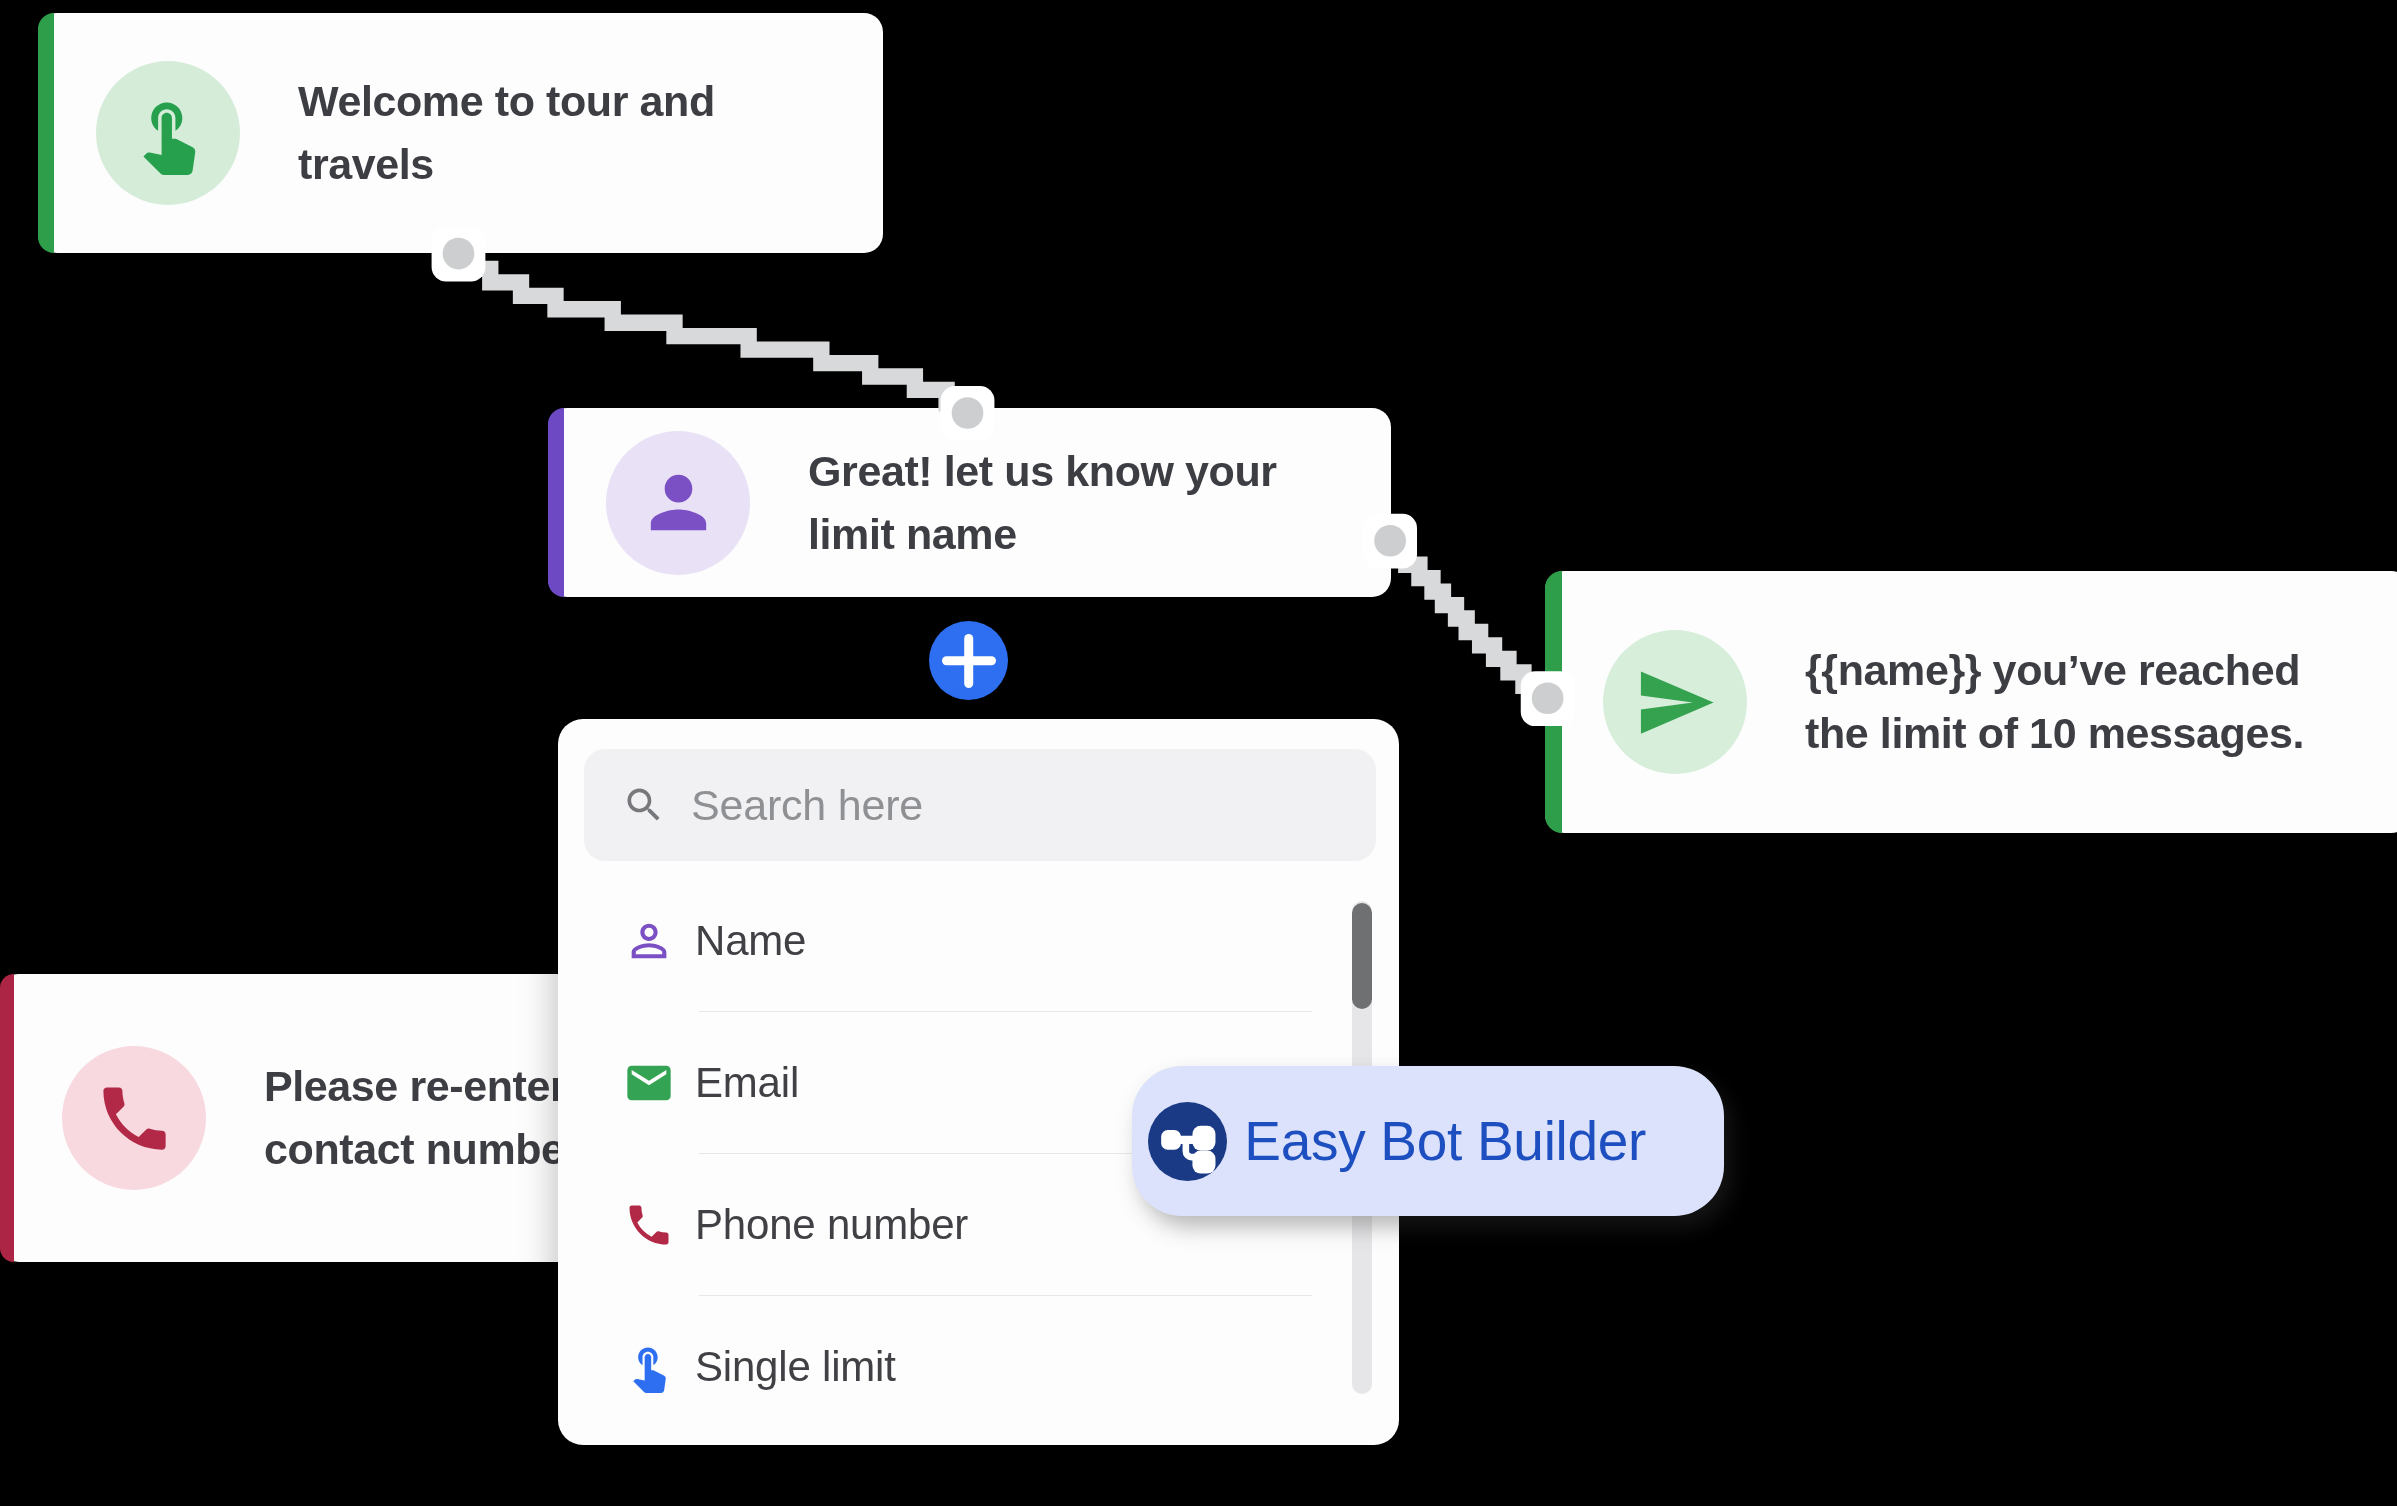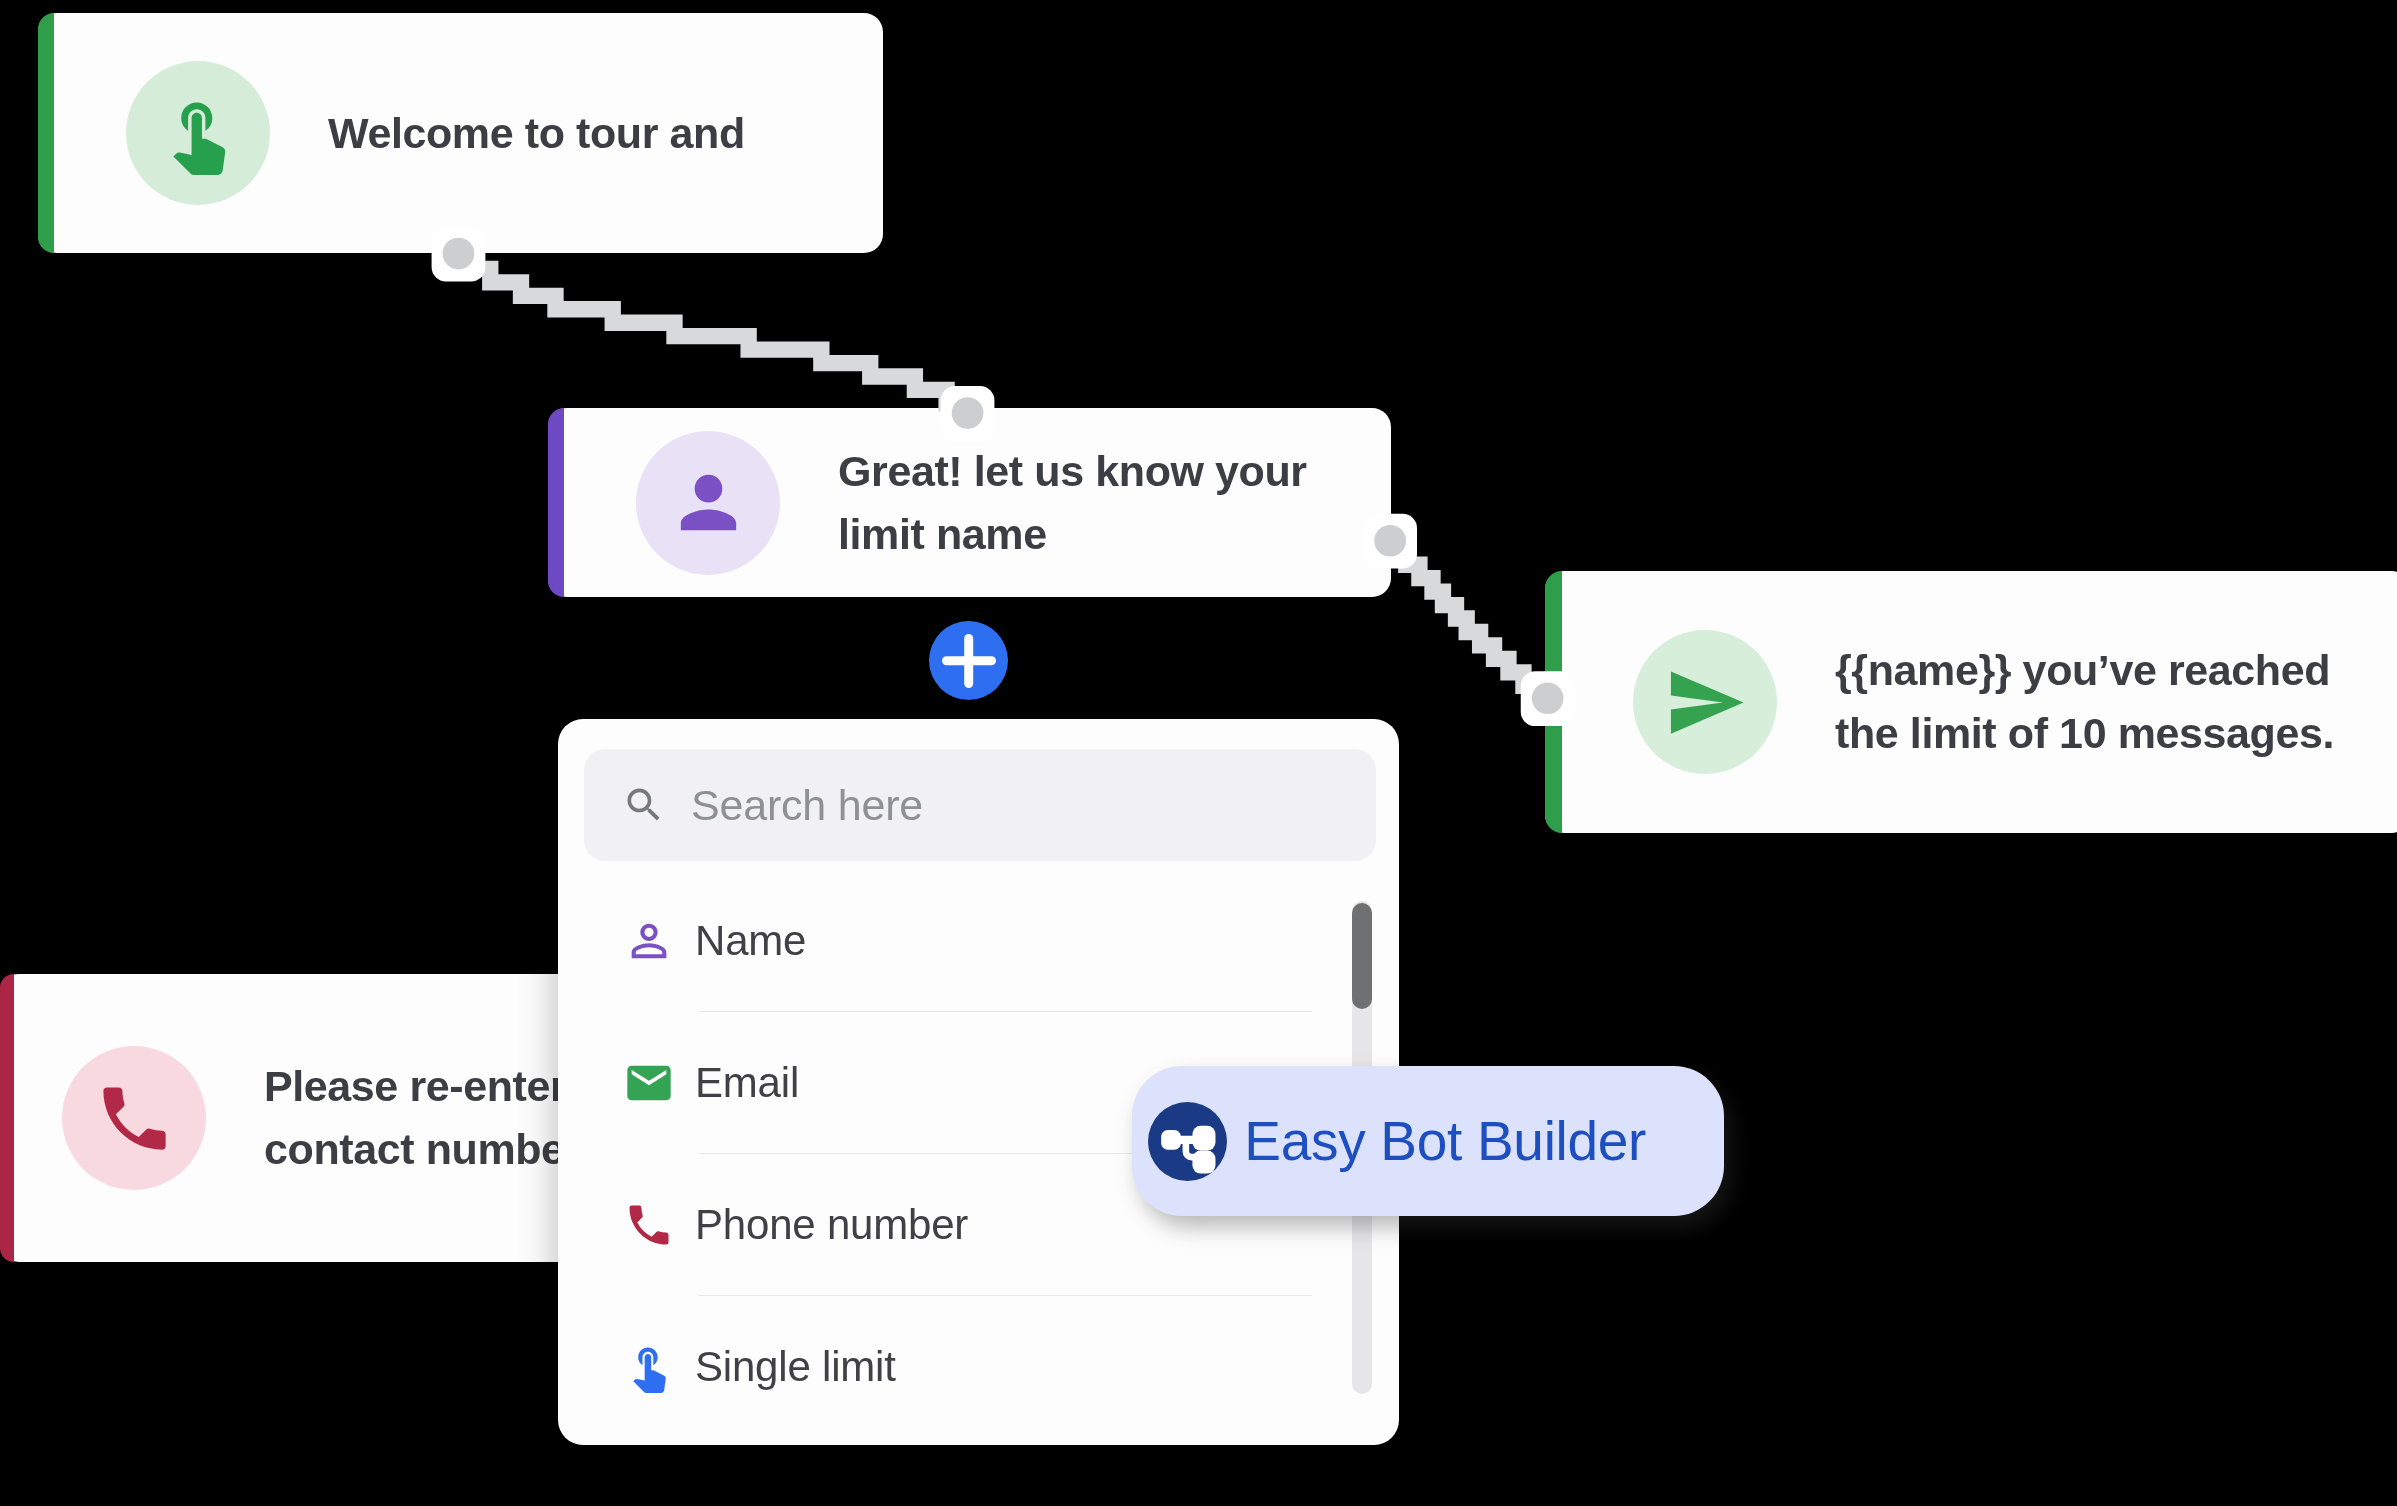--- a/index.html
+++ b/index.html
@@ -6,21 +6,21 @@
   body{
     width:2398px;height:1506px;position:relative;overflow:hidden;
     background:#000;
     font-family:"Liberation Sans","DejaVu Sans",sans-serif;
   }
   .stage{position:absolute;inset:0;}
 
   
   .card{
     position:absolute;background:#fdfdfd;border-radius:19px;
-    display:flex;align-items:center;gap:58px;padding-left:88px;
+    display:flex;align-items:center;gap:58px;padding-left:58px;
     box-sizing:border-box;z-index:1;
   }
   .card .accent{
     position:absolute;left:0;top:0;bottom:0;width:16.3px;
     border-radius:19px 0 0 19px;
   }
   .icon-circle{
     width:144px;height:144px;border-radius:50%;
     display:flex;align-items:center;justify-content:center;flex:0 0 auto;
   }
@@ -116,20 +116,21 @@
 
   <div class="card card-welcome">
     <span class="accent"></span>
     <span class="icon-circle">
       <svg viewBox="0 0 24 24" fill="currentColor">
           <path d="M9 11.24V7.5C9 6.12 10.12 5 11.5 5S14 6.12 14 7.5v3.74c1.21-.81 2-2.18 2-3.74C16 5.01 13.99 3 11.5 3S7 5.01 7 7.5c0 1.56.79 2.93 2 3.74zm9.84 4.63l-4.54-2.26c-.17-.07-.35-.11-.54-.11H13v-6c0-.83-.67-1.5-1.5-1.5S10 6.67 10 7.5v10.74l-3.43-.72c-.08-.01-.15-.03-.24-.03-.31 0-.59.13-.79.33l-.79.8 4.94 4.94c.27.27.65.44 1.06.44h6.79c.75 0 1.33-.55 1.44-1.28l.75-5.27c.01-.07.02-.14.02-.2 0-.62-.38-1.16-.91-1.38z"></path>
         </svg>
     </span>
     <div class="card-text">
       <div>Welcome to tour and</div>
+      <div>travels</div>
     </div>
   </div>
 
   <div class="card card-name-prompt">
     <span class="accent"></span>
     <span class="icon-circle">
       <svg viewBox="0 0 24 24" fill="currentColor">
           <path d="M12 12c2.21 0 4-1.79 4-4s-1.79-4-4-4-4 1.79-4 4 1.79 4 4 4zm0 2c-2.67 0-8 1.34-8 4v2h16v-2c0-2.66-5.33-4-8-4z"></path>
         </svg>
     </span>

